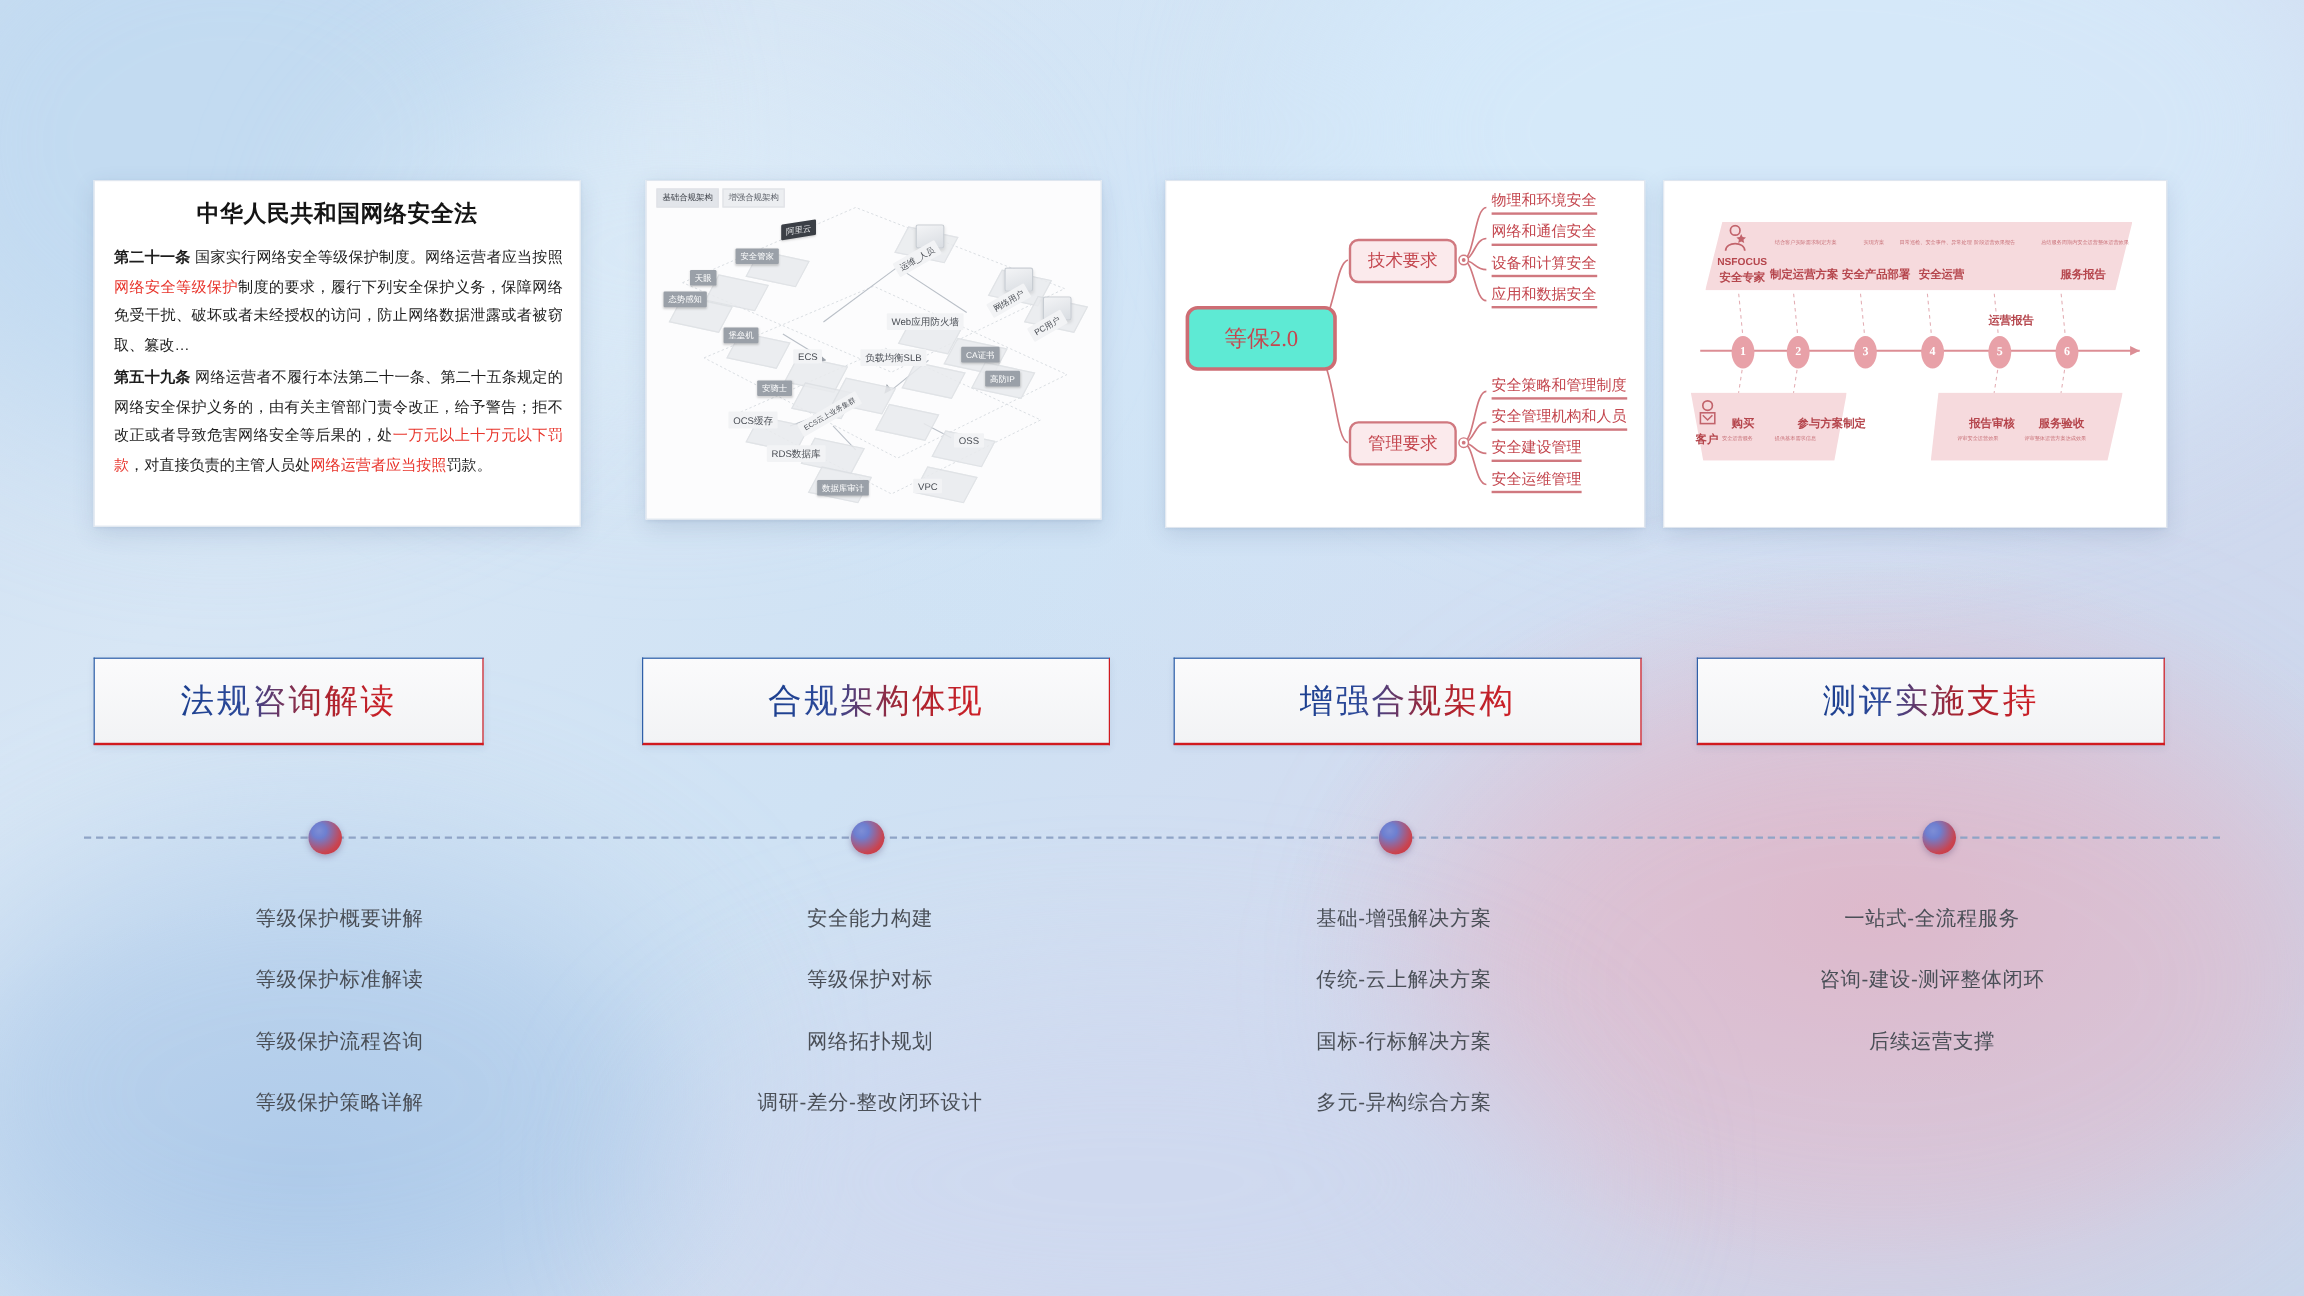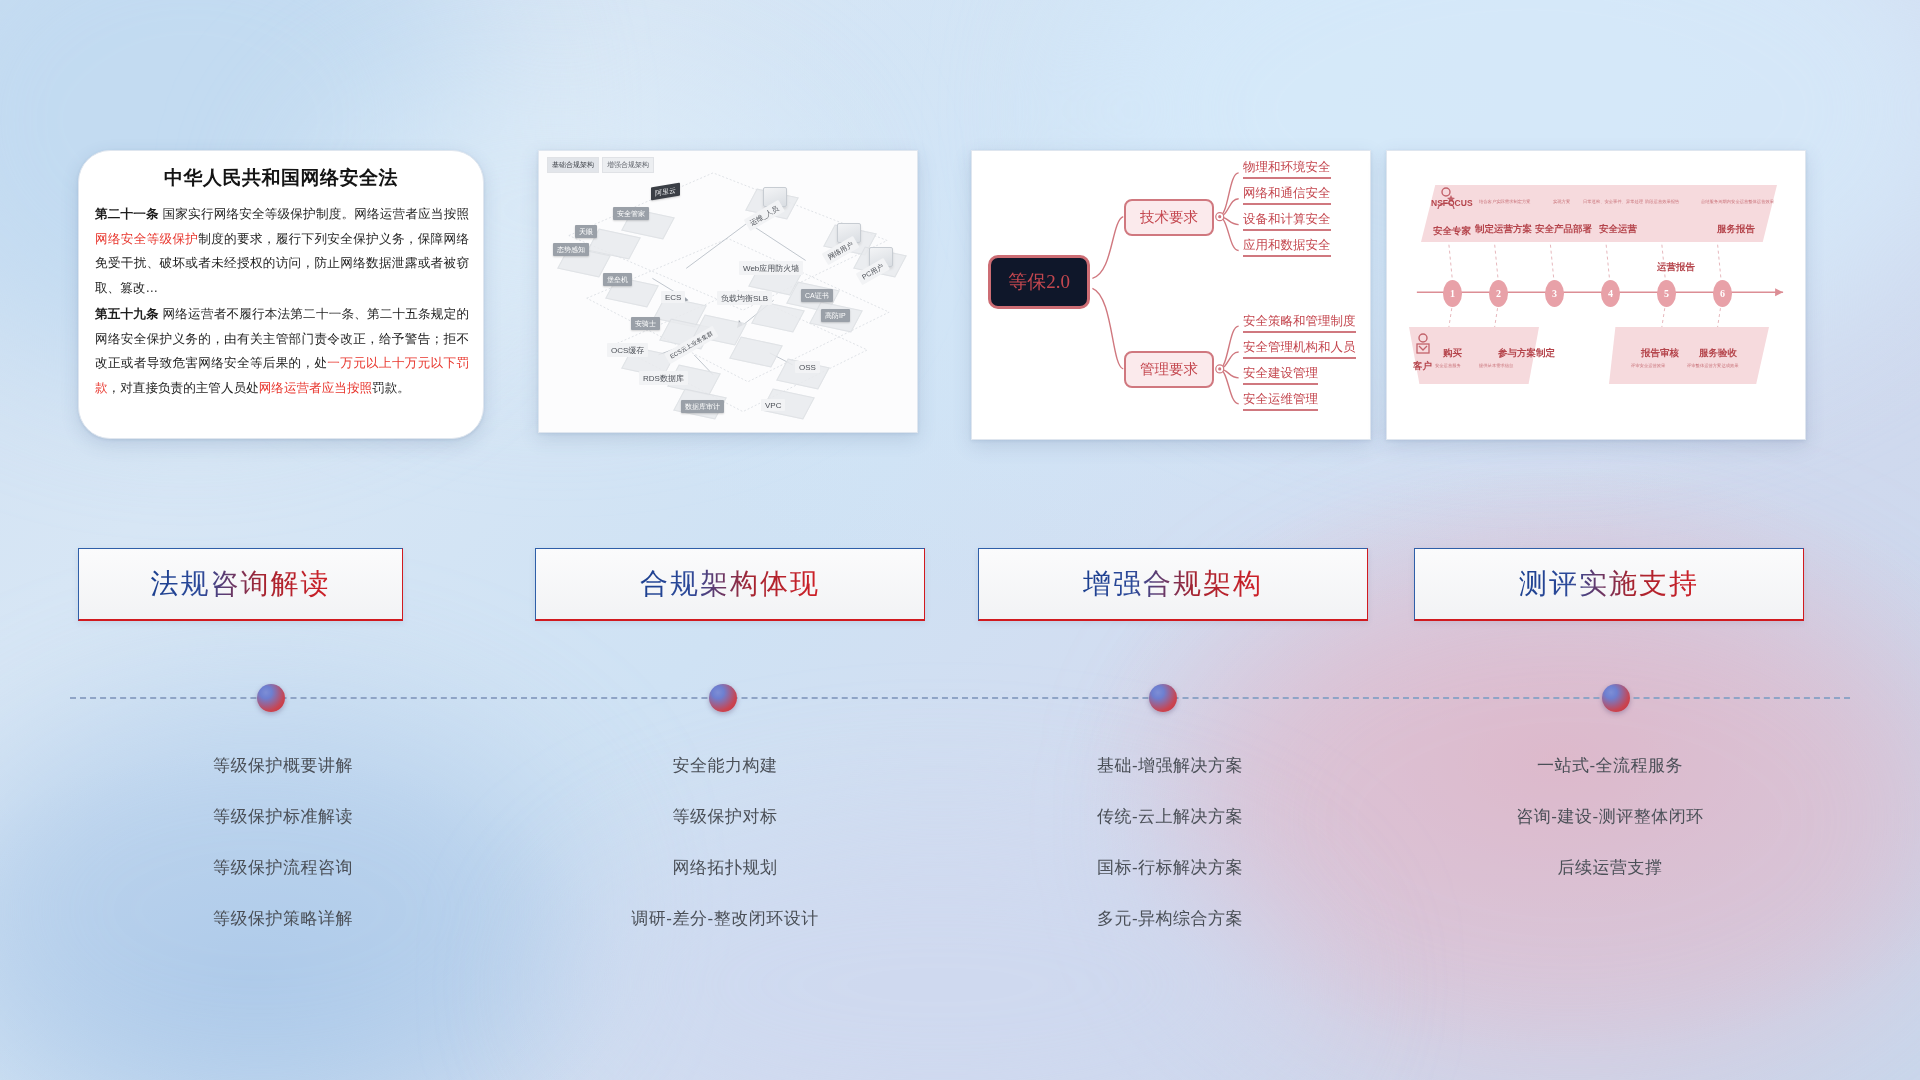--- a/index.html
+++ b/index.html
@@ -26,21 +26,21 @@
   
   .cards { position: absolute; left: 0; top: 150px; width: 1920px; height: 300px; }
   .card {
     position: absolute;
     top: 0;
     background: #ffffff;
     border: 1px solid #dfe6ef;
     box-shadow: 0 6px 18px rgba(60,90,130,0.16), 0 1px 3px rgba(60,90,130,0.12);
     overflow: hidden;
   }
-  .card-1 { left: 78px;   width: 406px; height: 289px; border-radius: 32px; }
+  .card-1 { left: 78px;   width: 406px; height: 289px; }
   .card-2 { left: 538px;  width: 380px; height: 283px; }
   .card-3 { left: 971px;  width: 400px; height: 290px; }
   .card-4 { left: 1386px; width: 420px; height: 290px; }
 
   
   .law-title {
     text-align: center;
     font-weight: bold;
     font-size: 19px;
     color: #141414;
@@ -84,22 +84,22 @@
   .iso-plate {
     position: absolute; width: 42px; height: 22px;
     background: #e9ebee; border: 1px solid #dcdfe3;
     transform: skew(-28deg, 12deg); opacity: .85;
   }
 
   
   .mind { position: relative; width: 100%; height: 100%; background: #fff; }
   .mind svg { position: absolute; inset: 0; }
   .mind-root {
-    position: absolute; left: 16px; top: 104px; width: 102px; height: 54px;
-    background: #0f172a; border: 3px solid #cd6d74; border-radius: 10px;
+    position: absolute; left: 16px; top: 104px; width: 126px; height: 54px;
+    background: #5eead4; border: 3px solid #cd6d74; border-radius: 10px;
     display: flex; align-items: center; justify-content: center;
     font-size: 19px; color: #c4474f; font-family: "Liberation Serif", serif;
   }
   .mind-branch {
     position: absolute; width: 90px; height: 37px;
     background: #fbeaec; border: 2.5px solid #d0787f; border-radius: 8px;
     display: flex; align-items: center; justify-content: center;
     font-size: 14.5px; color: #c4474f; font-family: "Liberation Serif", serif;
   }
   .mb-tech { left: 152px; top: 48px; }
@@ -350,21 +350,21 @@
 
       <div class="nsf-band band-top"></div>
       <div class="nsf-band band-bl"></div>
       <div class="nsf-band band-br"></div>
 
       <svg class="nsf-icon" style="left:48px; top:36px;" width="22" height="24" viewBox="0 0 22 24">
         <circle cx="11" cy="5" r="4" fill="none" stroke="#c2636b" stroke-width="1.4"></circle>
         <path d="M3,22 C3,14 19,14 19,22" fill="none" stroke="#c2636b" stroke-width="1.4"></path>
         <path d="M16,8 l1.2,2.6 2.8,.3 -2.1,1.9 .6,2.8 -2.5,-1.4 -2.5,1.4 .6,-2.8 -2.1,-1.9 2.8,-.3z" fill="#c2636b"></path>
       </svg>
-      <div class="nsf-main" style="left:44px; top:47px; font-size:8.5px;">NSFOCUS</div>
+      <div class="nsf-main" style="left:44px; top:62px; font-size:8.5px;">NSFOCUS</div>
       <div class="nsf-main" style="left:46px; top:74px;">安全专家</div>
 
       <svg class="nsf-icon" style="left:26px; top:182px;" width="20" height="24" viewBox="0 0 20 24">
         <circle cx="10" cy="5" r="4" fill="none" stroke="#c2636b" stroke-width="1.4"></circle>
         <rect x="4" y="11" width="12" height="9" fill="none" stroke="#c2636b" stroke-width="1.3"></rect>
         <path d="M6,13 L10,17 L14,13" fill="none" stroke="#c2636b" stroke-width="1.3"></path>
       </svg>
       <div class="nsf-main" style="left:26px; top:209px;text-align:right;">客户</div>
 
       <div class="nsf-sub" style="left:92px;  top:48px;">结合客户实际需求制定方案</div>

